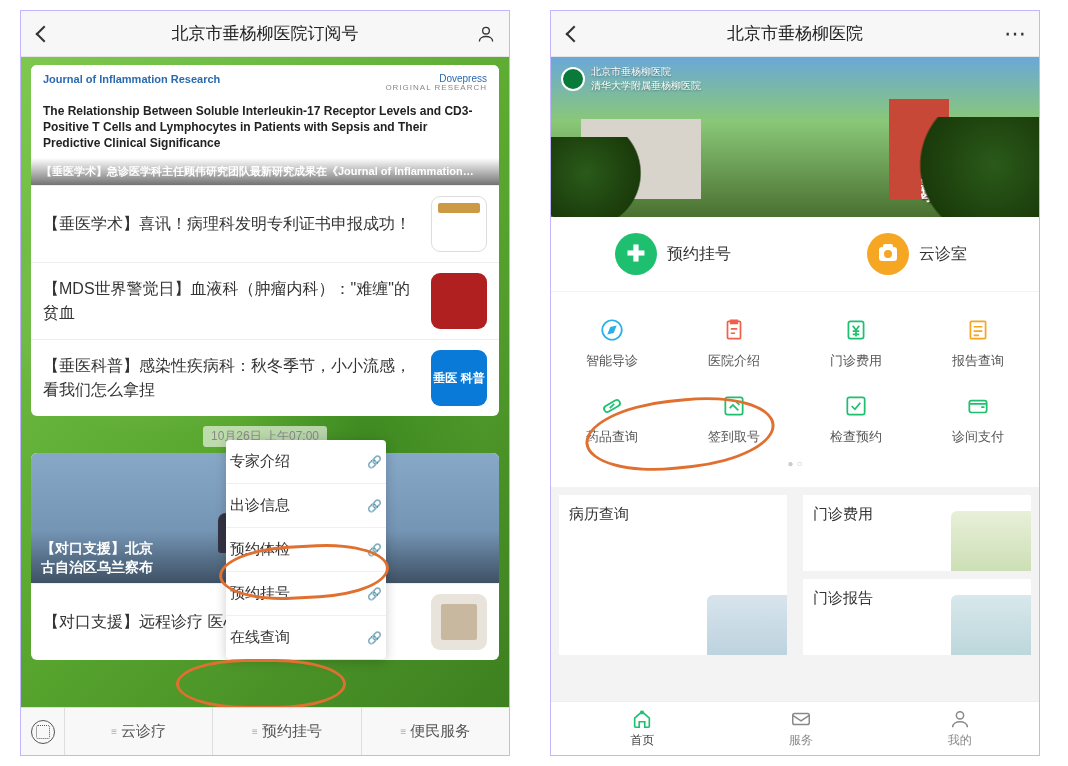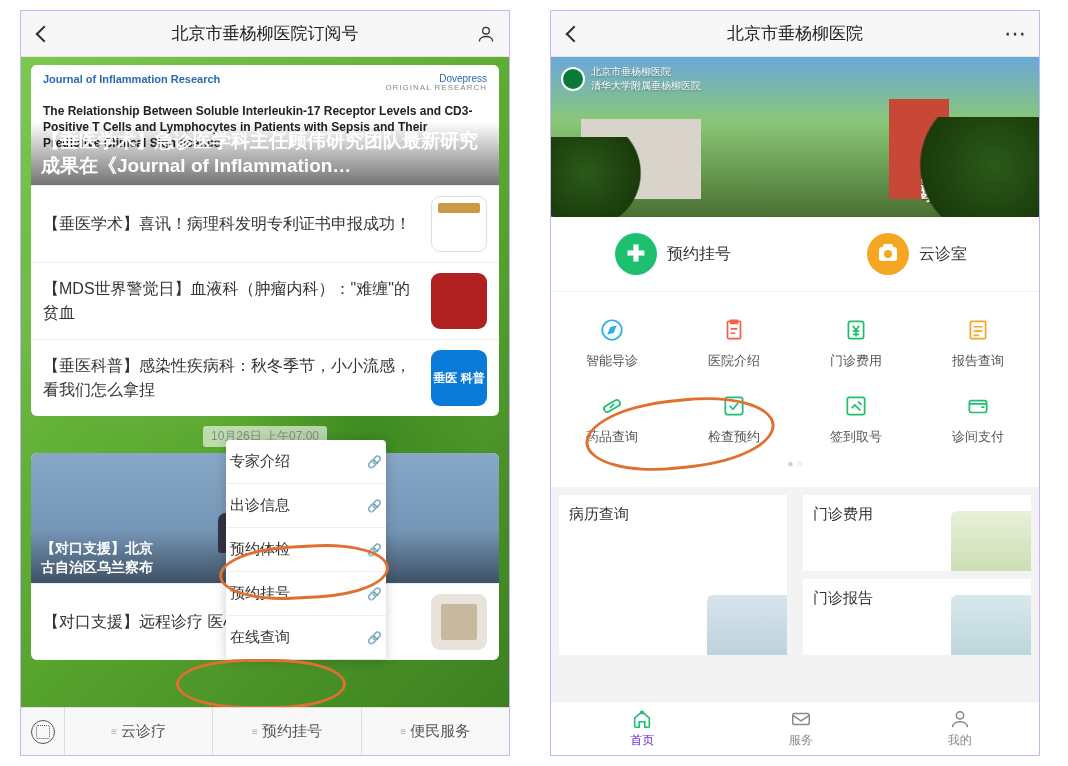--- a/index.html
+++ b/index.html
@@ -17,21 +17,21 @@
     .leaf-bg { position:absolute; inset:0; background:
       radial-gradient(ellipse 300px 200px at 30% 40%, rgba(255,255,255,0.15), transparent 60%),
       radial-gradient(ellipse 200px 400px at 70% 60%, rgba(0,80,0,0.25), transparent 60%);
     }
     .card { background:#fff; margin:8px 10px 0; border-radius:6px; overflow:hidden; position:relative; }
     .hero-img { height:120px; background:#fff; padding:8px 12px; font-size:10px; color:#555; position:relative; }
     .hero-img .jtitle { color:#2a6ab0; font-weight:600; font-size:11px; }
     .hero-img .dove { position:absolute; top:8px; right:12px; color:#2a6ab0; font-size:10px; }
     .hero-img .orig { position:absolute; top:18px; right:12px; font-size:8px; letter-spacing:1px; color:#888; }
     .hero-img .ptitle { font-weight:700; color:#222; font-size:12px; line-height:1.35; margin-top:18px; }
-    .hero-overlay { position:absolute; left:0; right:0; bottom:0; padding:6px 10px; background:linear-gradient(transparent,rgba(0,0,0,0.55)); color:#fff; font-size:19px; font-weight:600; line-height:1.35; }
+    .hero-overlay { position:absolute; left:0; right:0; bottom:0; padding:6px 10px; background:linear-gradient(transparent,rgba(0,0,0,0.55)); color:#fff; font-size:11px; font-weight:600; line-height:1.35; }
     .item { display:flex; align-items:center; padding:10px 12px; border-top:1px solid #eee; min-height:60px; }
     .item .txt { flex:1; font-size:16px; color:#333; line-height:1.5; padding-right:10px; }
     .thumb { width:56px; height:56px; border-radius:9px; flex-shrink:0; }
     .thumb.t1 { background:#fff; border:1px solid #ddd; position:relative; }
     .thumb.t1::after { content:""; position:absolute; top:6px; left:6px; right:6px; height:10px; background:#c94; border-radius:2px; }
     .thumb.t2 { background:#b02020; }
     .thumb.t3 { background:#0a7ad8; color:#fff; display:flex; align-items:center; justify-content:center; font-size:12px; font-weight:700; text-align:center; line-height:1.2; }
     .time-chip { margin:10px auto 0; width:fit-content; font-size:12px; color:#888; background:rgba(255,255,255,0.6); padding:2px 8px; border-radius:3px; position:relative; z-index:1; }
     .card2 { margin-top:6px; }
     .hero2 { height:130px; background:linear-gradient(#88a8c8,#6888a8); position:relative; }
@@ -94,21 +94,21 @@
     .tile { background:#fff; height:110px; padding:10px; font-size:15px; color:#333; font-weight:500; position:relative; overflow:hidden; }
     .tile.sm { height:76px; }
     .tile .bg { position:absolute; right:-10px; bottom:-10px; width:90px; height:70px; border-radius:6px; }
     .tile .bg1 { background:linear-gradient(#d8e4ec,#b8d0dc); }
     .tile .bg2 { background:linear-gradient(#e8f0d8,#c8dcb0); }
     .tile .bg3 { background:linear-gradient(#d8e8ec,#b8d4d8); }
     .tile.tall { height:160px; }
     
     .bnav { height:54px; background:#fff; border-top:1px solid #eee; display:flex; }
     .bnav .nb { flex:1; display:flex; flex-direction:column; align-items:center; justify-content:center; gap:2px; font-size:12px; color:#888; }
-    .bnav .nb.active { color:#6d28d9;padding-left:12px; }
+    .bnav .nb.active { color:#404040;padding-left:12px; }
     .bnav .nb svg { width:22px; height:22px; }
     
     .c3 { width:190px; height:70px; left:34px; top:182px; border-radius:50%/55%; transform:rotate(-6deg); }
   </style>
 </head>
 <body>
 
 <div class="phone">
   <div class="hdr">
     <div class="ic chev-l"></div>
@@ -295,33 +295,33 @@
                 <rect x="4" y="9" width="16" height="6" rx="3" transform="rotate(-30 12 12)"></rect>
                 <path d="M10 14l4-4"></path>
               </svg>
             </div>
             <span>药品查询</span>
           </div>
         <div class="gc">
             <div class="gi">
               <svg viewBox="0 0 24 24" fill="none" stroke="#1ec070" stroke-width="1.6">
                 <rect x="4" y="4" width="16" height="16" rx="2"></rect>
+                <path d="M8 14l3-3 5 5M14 8l3 3"></path>
+              </svg>
+            </div>
+            <span>签到取号</span>
+          </div>
+        <div class="gc">
+            <div class="gi">
+              <svg viewBox="0 0 24 24" fill="none" stroke="#1ec070" stroke-width="1.6">
+                <rect x="4" y="4" width="16" height="16" rx="2"></rect>
                 <path d="M8 12l3 3 5-6"></path>
               </svg>
             </div>
             <span>检查预约</span>
-          </div>
-        <div class="gc">
-            <div class="gi">
-              <svg viewBox="0 0 24 24" fill="none" stroke="#1ec070" stroke-width="1.6">
-                <rect x="4" y="4" width="16" height="16" rx="2"></rect>
-                <path d="M8 14l3-3 5 5M14 8l3 3"></path>
-              </svg>
-            </div>
-            <span>签到取号</span>
           </div>
         <div class="gc">
             <div class="gi">
               <svg viewBox="0 0 24 24" fill="none" stroke="#1ec070" stroke-width="1.6">
                 <rect x="4" y="7" width="16" height="11" rx="2"></rect>
                 <path d="M4 10h16M15 13h3"></path>
               </svg>
             </div>
             <span>诊间支付</span>
           </div>

